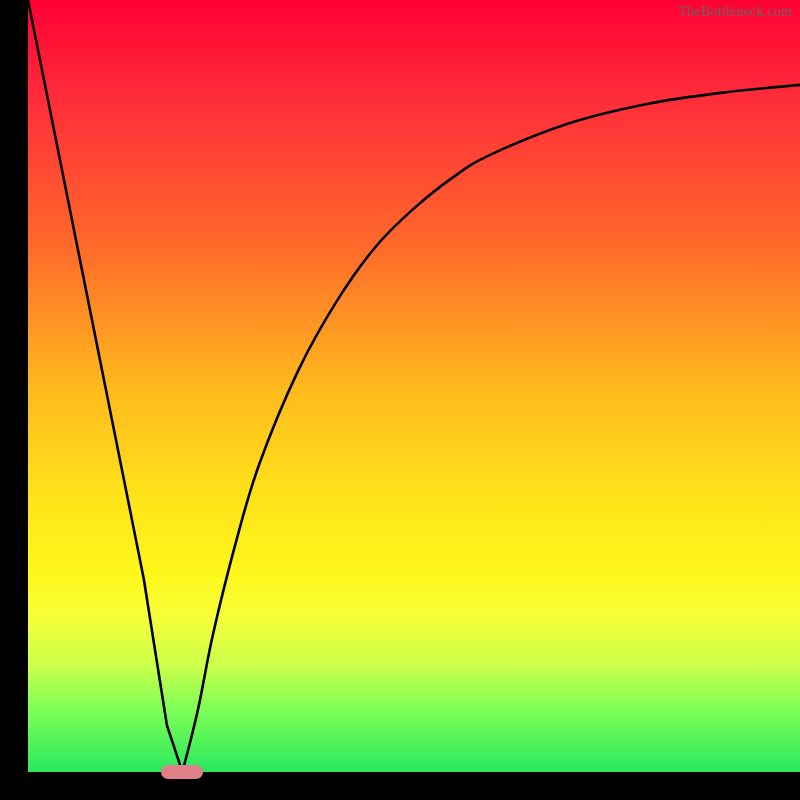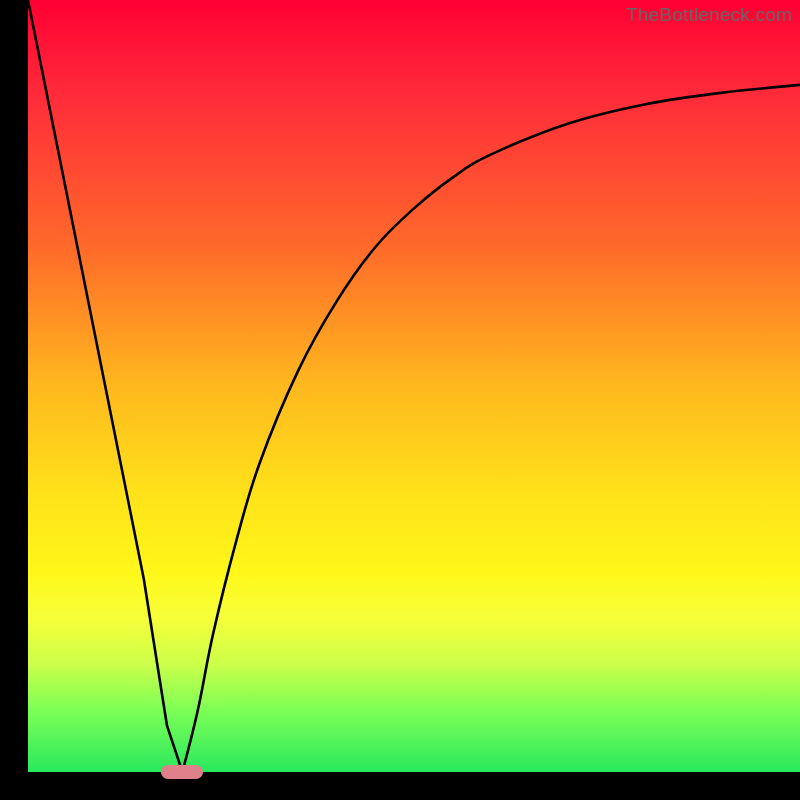--- a/index.html
+++ b/index.html
@@ -35,24 +35,25 @@
       #ccff4a 86%,
       #7dff56 92%,
       #29e85e 100%
     );
   }
   .watermark {
     position: absolute;
     top: 4px;
     right: 8px;
     color: #666;
-    font-size: 19px;
+    font-size: 14px;
     font-weight: 500;
     letter-spacing: 0.2px;
     user-select: none;
+    font-family: Liberation Serif, serif;
   }
   svg.curve {
     position: absolute;
     left: 0;
     top: 0;
     width: 772px;
     height: 772px;
     overflow: visible;
   }
   .marker {

